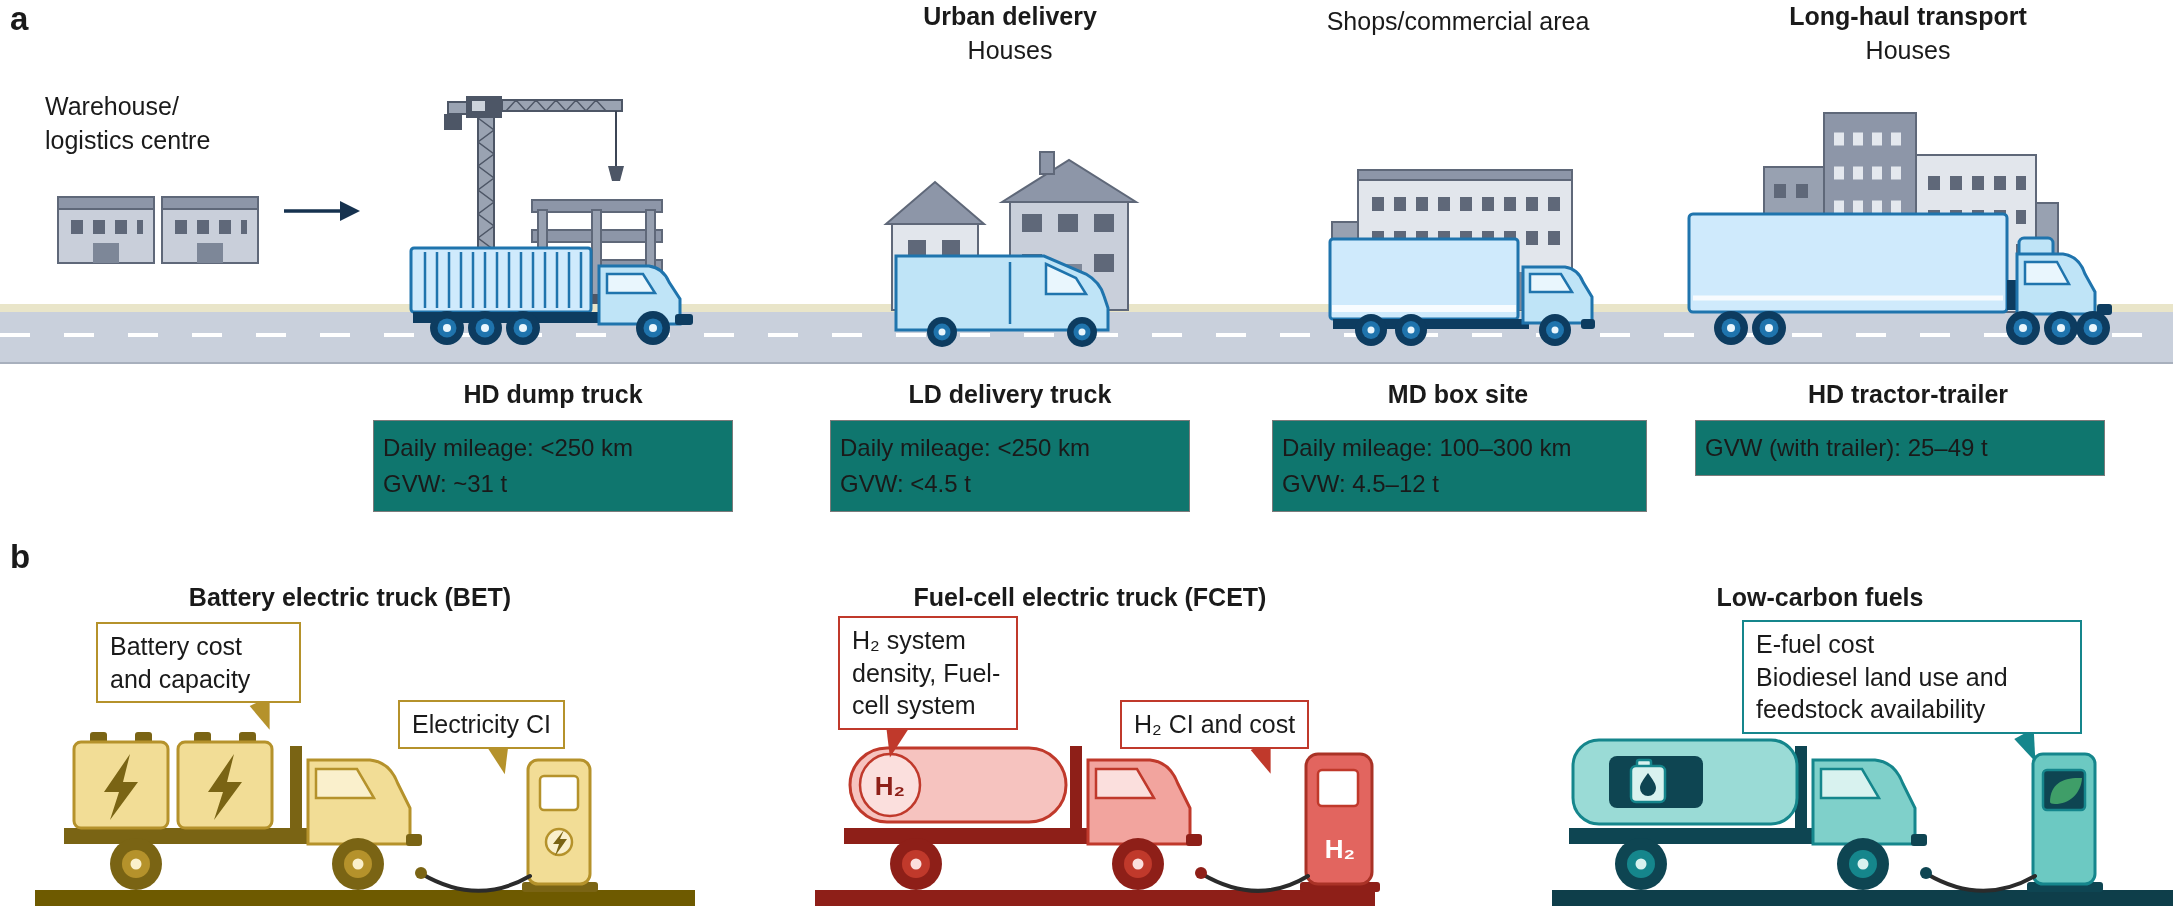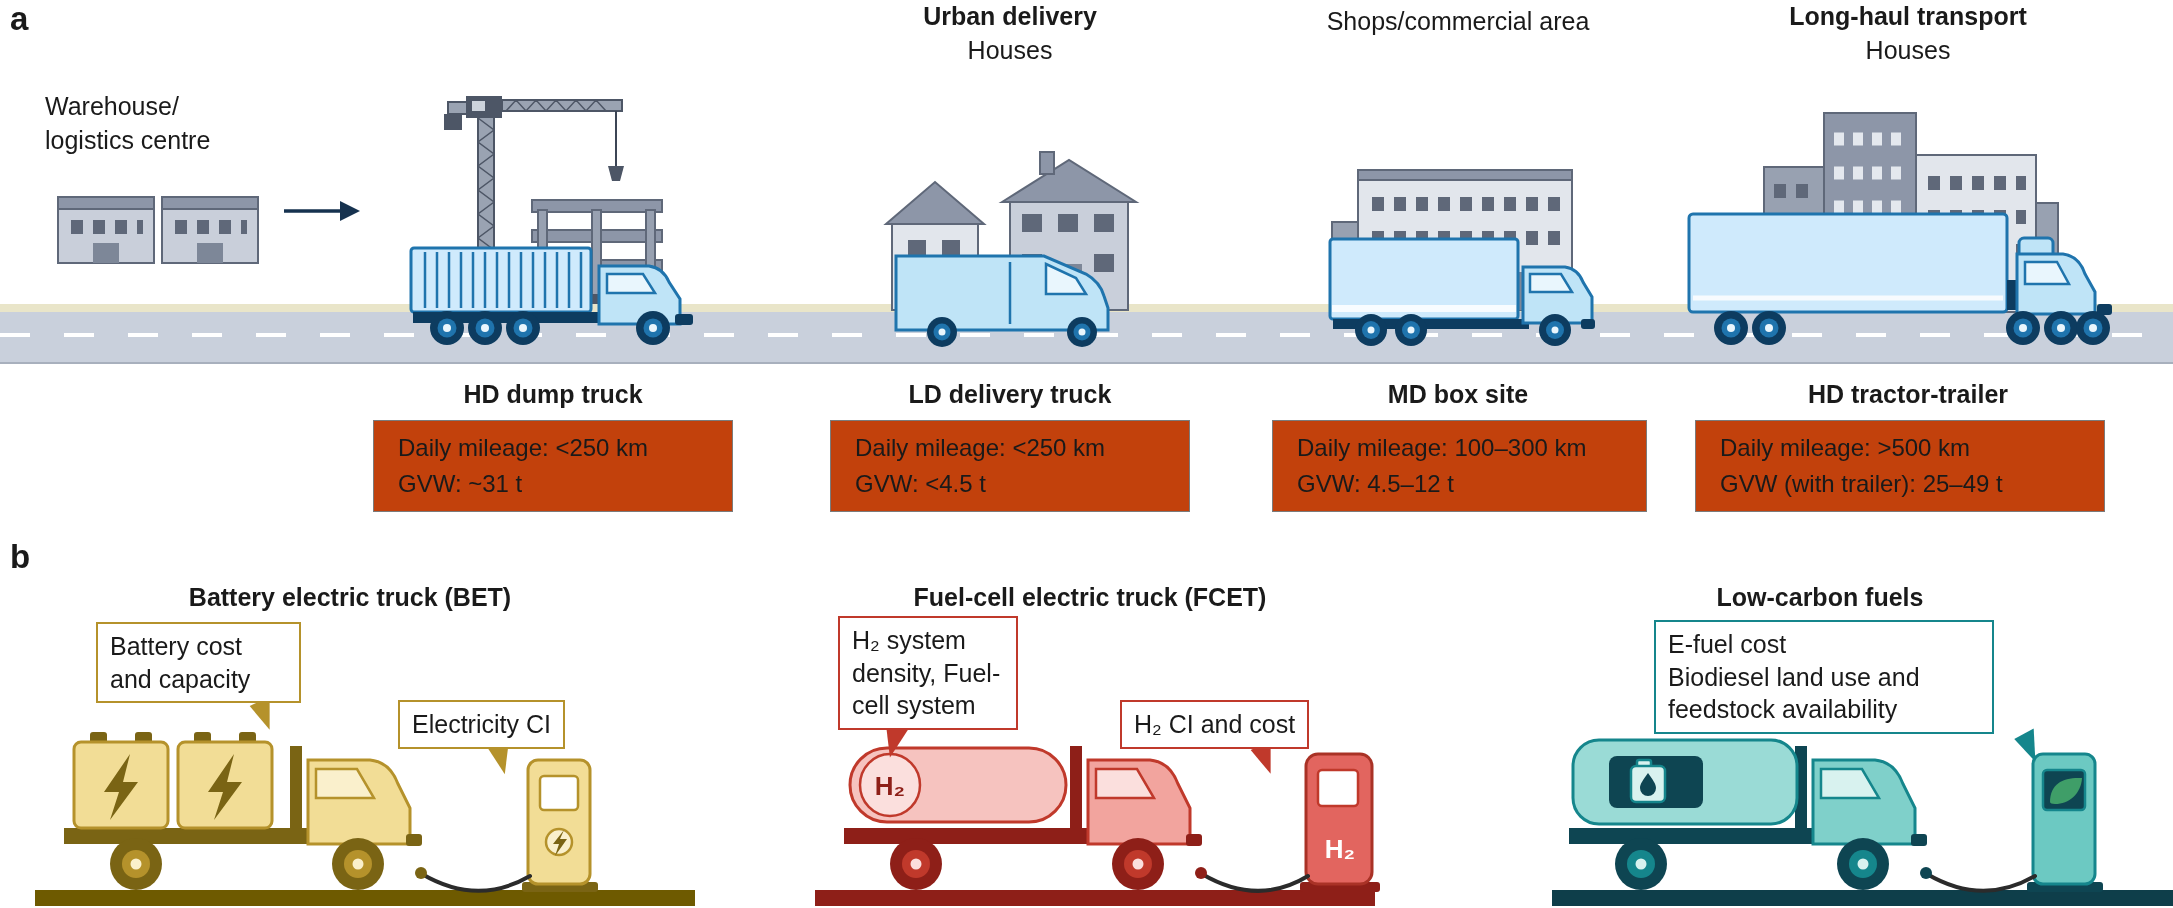--- a/index.html
+++ b/index.html
@@ -6,21 +6,21 @@
   html,body { background:#fff; }
   body { font-family:"Liberation Sans", sans-serif; color:#1a1a1a; width:2173px; }
   .canvas { position:relative; width:2173px; height:908px; background:#fff; overflow:hidden; }
   .abs { position:absolute; }
 
   .panel-label { font-weight:bold; font-size:33px; z-index:6; }
   .col-head { width:440px; text-align:center; z-index:5; }
   .col-title { font-weight:bold; font-size:25px; }
   .col-sub { font-size:25px; margin-top:5px; }
   .truck-name { width:440px; text-align:center; font-weight:bold; font-size:25px; z-index:5; }
-  .spec-box { border:1.5px solid #7b7b7b; background:#c2410c; padding:9px 24px; font-size:24px; line-height:1.5; z-index:5; }
+  .spec-box { border:1.5px solid #7b7b7b; background:#0f766e; padding:9px 9px; font-size:24px; line-height:1.5; z-index:5; }
   .wh-label { font-size:25px; line-height:1.35; }
 
   
   .shoulder { background:#e9e5c9; z-index:0; }
   .road { background:#c9d0dc; border-bottom:2px solid #a8b0bd; z-index:0; }
   .dash { position:absolute; left:0; top:21px; width:100%; height:4px;
           background:repeating-linear-gradient(90deg,#fff 0 30px,transparent 30px 64px); }
 
   svg { overflow:visible; }
   svg text { font-family:"Liberation Sans", sans-serif; }
@@ -318,21 +318,20 @@
   </div>
   <div class="abs spec-box" style="left:830px;top:420px;width:360px">
     <div>Daily mileage: &lt;250 km</div>
     <div>GVW: &lt;4.5 t</div>
   </div>
   <div class="abs spec-box" style="left:1272px;top:420px;width:375px">
     <div>Daily mileage: 100–300 km</div>
     <div>GVW: 4.5–12 t</div>
   </div>
   <div class="abs spec-box" style="left:1695px;top:420px;width:410px">
-    <div>Daily mileage: &gt;500 km</div>
     <div>GVW (with trailer): 25–49 t</div>
   </div>
 
   <div class="abs panel-label" style="left:10px;top:538px">b</div>
 
   <div class="abs col-head" style="left:100px;top:583px;width:500px">
     <div class="col-title">Battery electric truck (BET)</div>
   </div>
   <div class="abs col-head" style="left:840px;top:583px;width:500px">
     <div class="col-title">Fuel-cell electric truck (FCET)</div>
@@ -449,21 +448,21 @@
 
   <div class="abs callout bd-bet" style="left:398px;top:700px;white-space:nowrap">Electricity CI</div>
   <div class="abs tail tail-bet" style="left:492px;top:744px;transform:rotate(-18deg)"></div>
 
   <div class="abs callout bd-fcet" style="left:838px;top:616px;width:180px">H₂ system density, Fuel-cell system</div>
   <div class="abs tail tail-fcet" style="left:884px;top:728px;transform:rotate(8deg)"></div>
 
   <div class="abs callout bd-fcet" style="left:1120px;top:700px;white-space:nowrap">H₂ CI and cost</div>
   <div class="abs tail tail-fcet" style="left:1256px;top:744px;transform:rotate(-25deg)"></div>
 
-  <div class="abs callout bd-lcf" style="left:1654px;top:620px;width:340px">
+  <div class="abs callout bd-lcf" style="left:1742px;top:620px;width:340px">
     <div>E-fuel cost</div>
     <div>Biodiesel land use and feedstock availability</div>
   </div>
   <div class="abs tail tail-lcf" style="left:2020px;top:732px;transform:rotate(-28deg)"></div>
 
   <div class="abs ground g-bet" style="left:35px;top:890px;width:660px"></div>
   <div class="abs ground g-fcet" style="left:815px;top:890px;width:560px"></div>
   <div class="abs ground g-lcf" style="left:1552px;top:890px;width:621px"></div>
 
 </div>

